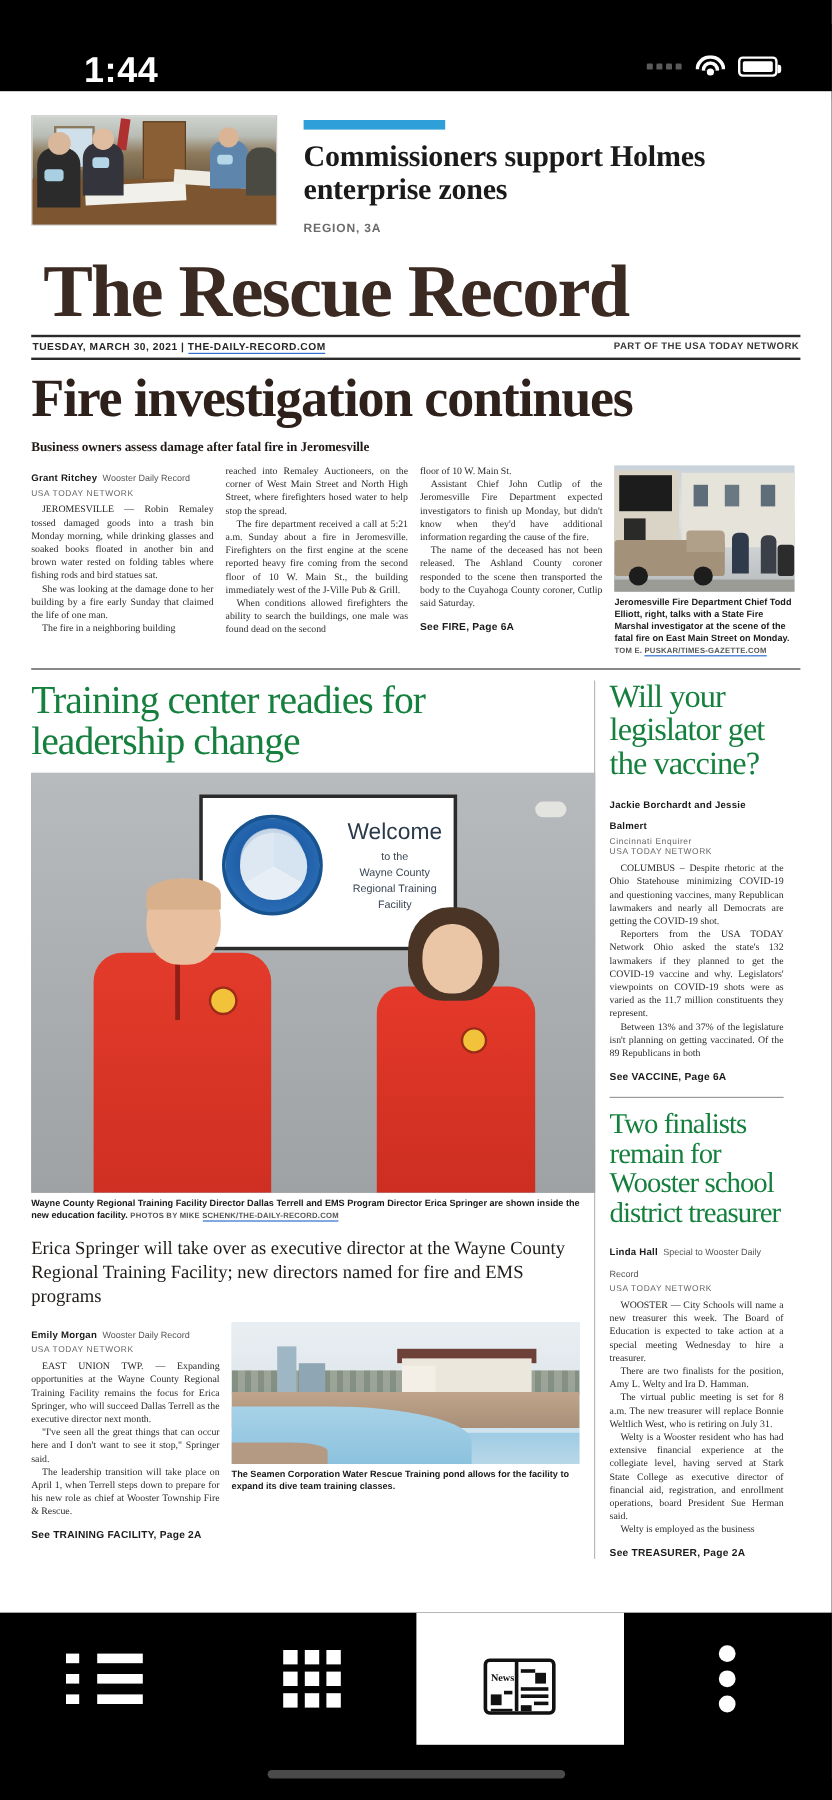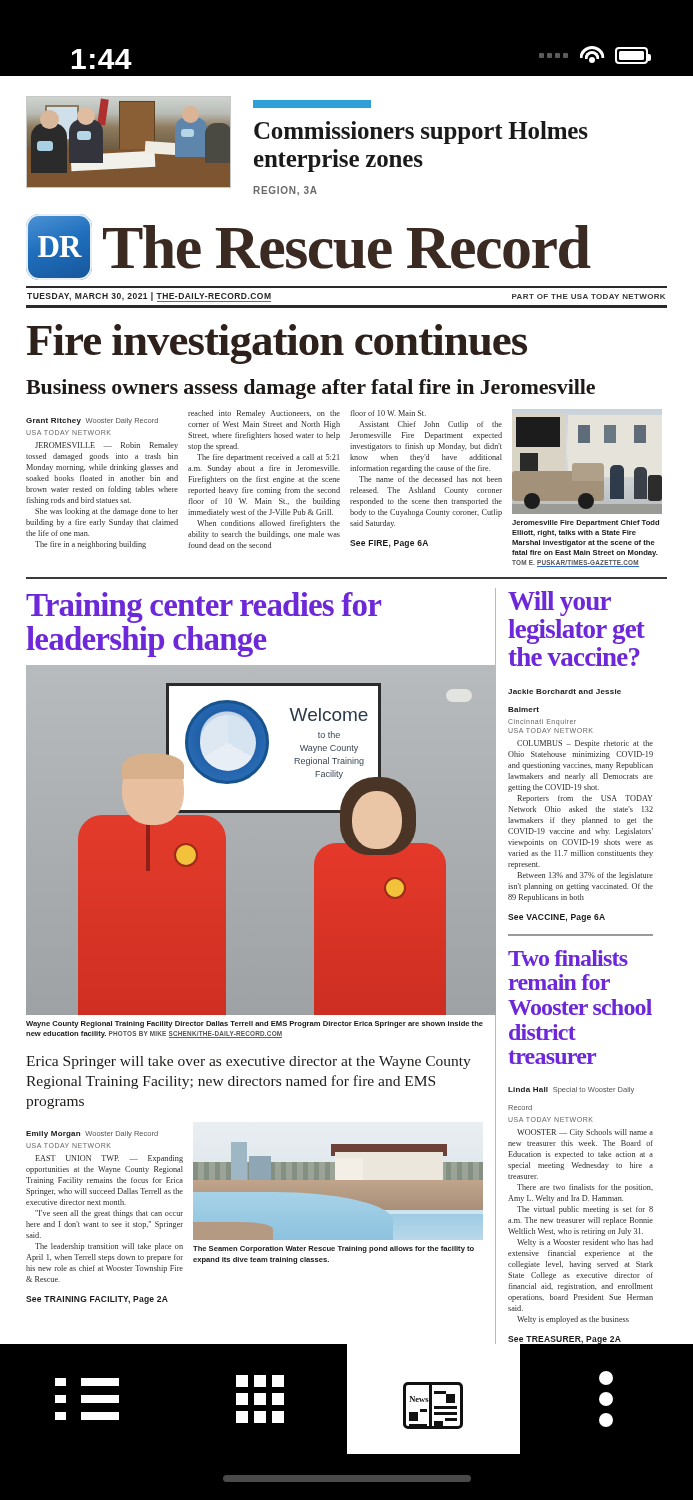--- a/index.html
+++ b/index.html
@@ -63,21 +63,21 @@
   .mast-rule{ height:2px; background:#2b2b2b; margin-top:6px; }
   .mast-meta{ display:flex; justify-content:space-between; align-items:center; padding:3px 1px 0; }
   .mast-date{ font-size:8.5px; font-weight:700; color:#262626; letter-spacing:.45px; }
   .mast-date u{ text-decoration:none; border-bottom:1.5px solid #2f6fd0; }
   .mast-net{ font-size:8px; font-weight:700; color:#3a3a3a; letter-spacing:.35px; }
   .mast-rule2{ height:2.5px; background:#2b2b2b; margin-top:4px; }
 
   
   .lead{ padding-top:10px; }
   .lead-hed{ font-family:"Liberation Serif", serif; font-weight:700; font-size:45px; line-height:1.02; color:#2e211c; letter-spacing:-1px; }
-  .lead-sub{ font-family:"Liberation Serif", serif; font-weight:700; font-size:22px; color:#1f1a17; margin-top:11px; letter-spacing:-.1px; }
+  .lead-sub{ font-family:"Liberation Serif", serif; font-weight:700; font-size:11px; color:#1f1a17; margin-top:11px; letter-spacing:-.1px; }
   .lead-body{ display:flex; gap:10px; margin-top:9px; }
   .col{ width:152px; }
   .byline b{ font-size:8px; font-weight:700; color:#1a1a1a; letter-spacing:.2px; }
   .byline span{ font-size:7.5px; color:#555; }
   .byline .net{ display:block; font-size:7px; color:#666; letter-spacing:.5px; margin-top:2px; }
   p.bt{ font-family:"Liberation Serif", serif; font-size:8.2px; line-height:1.34; color:#2a2a2a; text-align:justify; margin-top:5px; }
   p.bt.first{ text-indent:9px; }
   p.bt.ind{ text-indent:9px; margin-top:0; }
   .jump{ font-size:8.5px; font-weight:700; color:#1a1a1a; margin-top:8px; letter-spacing:.2px; }
 
@@ -104,21 +104,21 @@
   .cap{ font-size:7.6px; font-weight:700; color:#1a1a1a; line-height:1.32; margin-top:4px; }
   .cap .credit{ font-weight:700; font-size:6.4px; color:#555; letter-spacing:.2px; }
   .cap .credit u{ text-decoration:none; border-bottom:1.3px solid #2f6fd0; }
 
   .hr-thin{ height:1.6px; background:#3a3a3a; margin-top:9px; }
 
   
   .deck{ display:flex; margin-top:9px; }
   .deck-left{ width:470px; padding-right:12px; border-right:1.5px solid #b9b9b9; }
   .deck-right{ width:157px; padding-left:12px; }
-  .hed2{ font-family:"Liberation Serif", serif; font-weight:700; font-size:33px; line-height:1.03; color:#6d28d9; letter-spacing:-.8px; }
+  .hed2{ font-family:"Liberation Serif", serif; font-weight:400; font-size:33px; line-height:1.03; color:#15803d; letter-spacing:-.8px; }
 
   
   .mainphoto{ width:470px; height:350px; margin-top:9px; position:relative; overflow:hidden; background:#9fa3a6; }
   .mp-wall{ position:absolute; inset:0; background:linear-gradient(180deg,#b8bbbd 0%,#a9adaf 55%,#9ea2a4 100%); }
   .mp-screen{ position:absolute; left:140px; top:18px; width:215px; height:130px; background:#fff; border:3px solid #2b2b2b; }
   .mp-seal{ position:absolute; left:16px; top:14px; width:84px; height:84px; border-radius:50%;
             background:radial-gradient(circle at 50% 45%, #e8edf4 0%, #c3d3e6 45%, #1f5fa8 47%, #2a6cb4 72%, #12457f 100%);
             border:3px solid #17538f; }
   .mp-seal:after{ content:""; position:absolute; left:12px; top:12px; width:56px; height:56px; border-radius:50%;
             background:conic-gradient(#d6e4f2 0deg 120deg,#e8eef5 120deg 240deg,#dde8f3 240deg 360deg); }
@@ -223,23 +223,20 @@
           <div class="tp-mask3"></div>
     </div>
     <div class="teaser-txt">
       <div class="blue-rule"></div>
       <div class="teaser-head">Commissioners support Holmes enterprise zones</div>
       <div class="teaser-kicker">REGION, 3A</div>
     </div>
   </div>
 
   <div class="masthead">
-    <div class="dr-logo">
-      <span>DR</span>
-    </div>
     <div class="mast-title">The Rescue Record</div>
   </div>
   <div class="mast-rule"></div>
   <div class="mast-meta">
     <div class="mast-date">
       <span>TUESDAY, MARCH 30, 2021  |  </span><u>THE-DAILY-RECORD.COM</u>
     </div>
     <div class="mast-net">PART OF THE USA TODAY NETWORK</div>
   </div>
   <div class="mast-rule2"></div>

